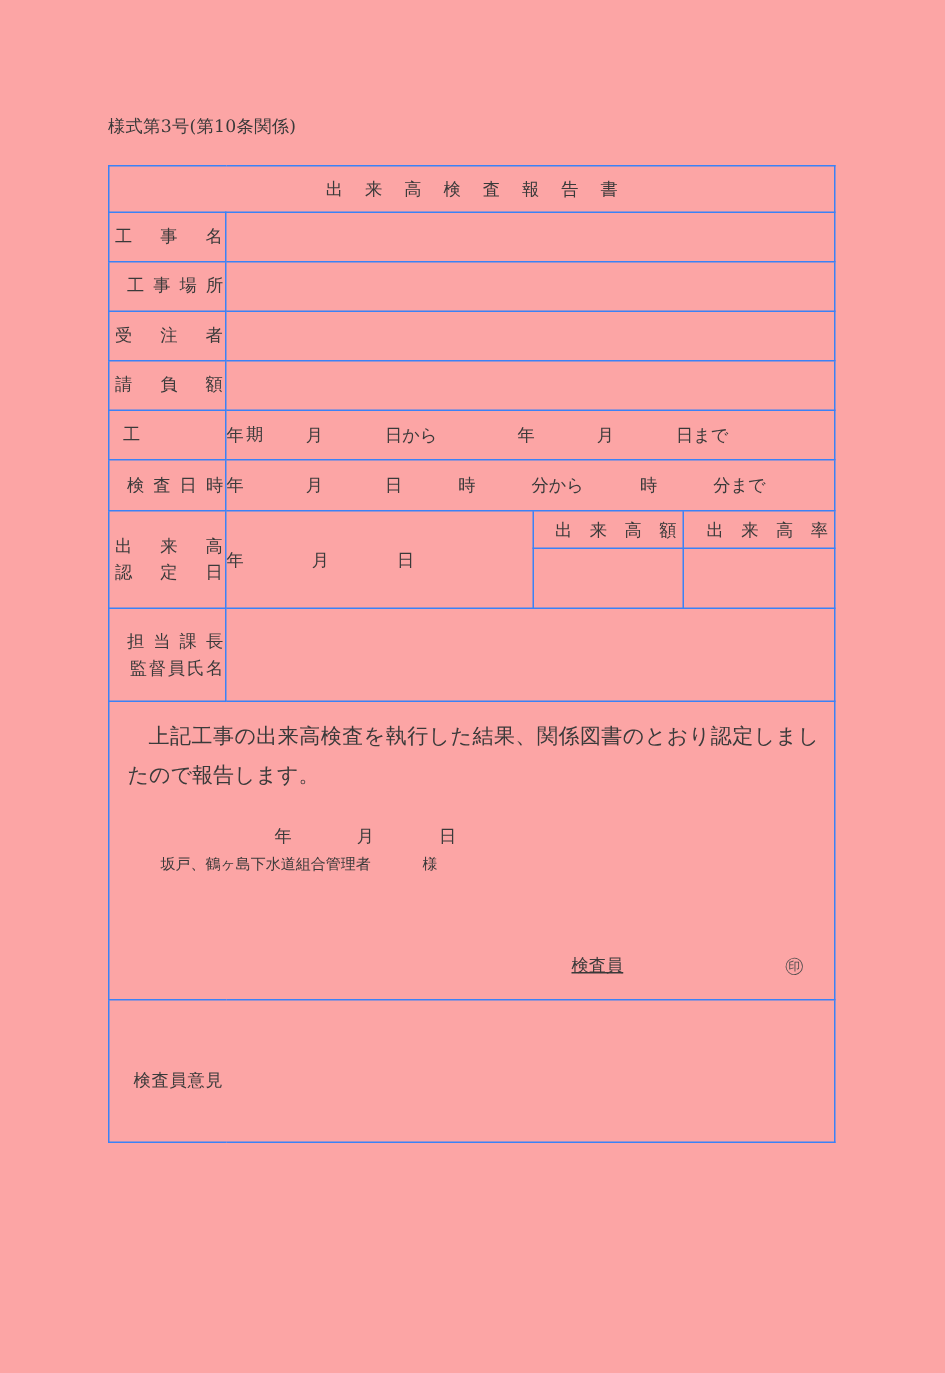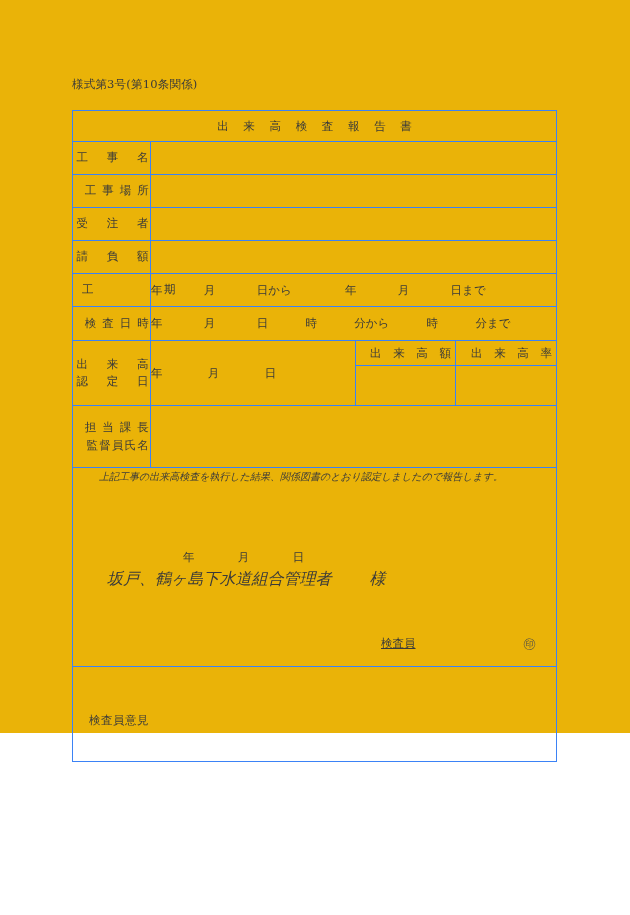--- a/index.html
+++ b/index.html
@@ -12,22 +12,22 @@
     height: 915px;
     position: relative;
     font-family: "DejaVu Serif", "Liberation Serif", serif;
     color: #3a3a3a;
     overflow: hidden;
   }
   .page {
     position: absolute;
     left: 0; top: 0;
     width: 630px;
-    height: 733px;
-    background: #eab308;
+    height: 915px;
+    background: #fca5a5;
   }
 
   
   .form-no {
     position: absolute;
     left: 72px;
     top: 77px;
     font-size: 11.5px;
     letter-spacing: 0.2px;
     white-space: nowrap;
@@ -118,43 +118,41 @@
     padding: 0;
   }
   .stmt-inner {
     position: relative;
     width: 100%;
     height: 100%;
   }
   .stmt-text {
     position: absolute;
     left: 12px;
-    top: 0;
+    top: 11px;
     right: 10px;
-    font-size: 10px;
+    font-size: 14px;
     line-height: 1.85;
     text-indent: 14px;
     text-align: justify;
-    font-style: italic;
   }
   .sign-date {
     position: absolute;
     left: 110px;
     top: 82px;
     font-size: 11.5px;
     white-space: nowrap;
   }
   .sign-date .g { display:inline-block; width: 36px; }
   .recipient {
     position: absolute;
     left: 34px;
     top: 101px;
-    font-size: 16px;
-    white-space: nowrap;
-    font-style: italic;
+    font-size: 10px;
+    white-space: nowrap;
   }
   .recipient .gap { display:inline-block; width: 28px; }
 
   .inspector-row {
     position: absolute;
     left: 0;
     right: 0;
     top: 168px;
     font-size: 11.5px;
     white-space: nowrap;

